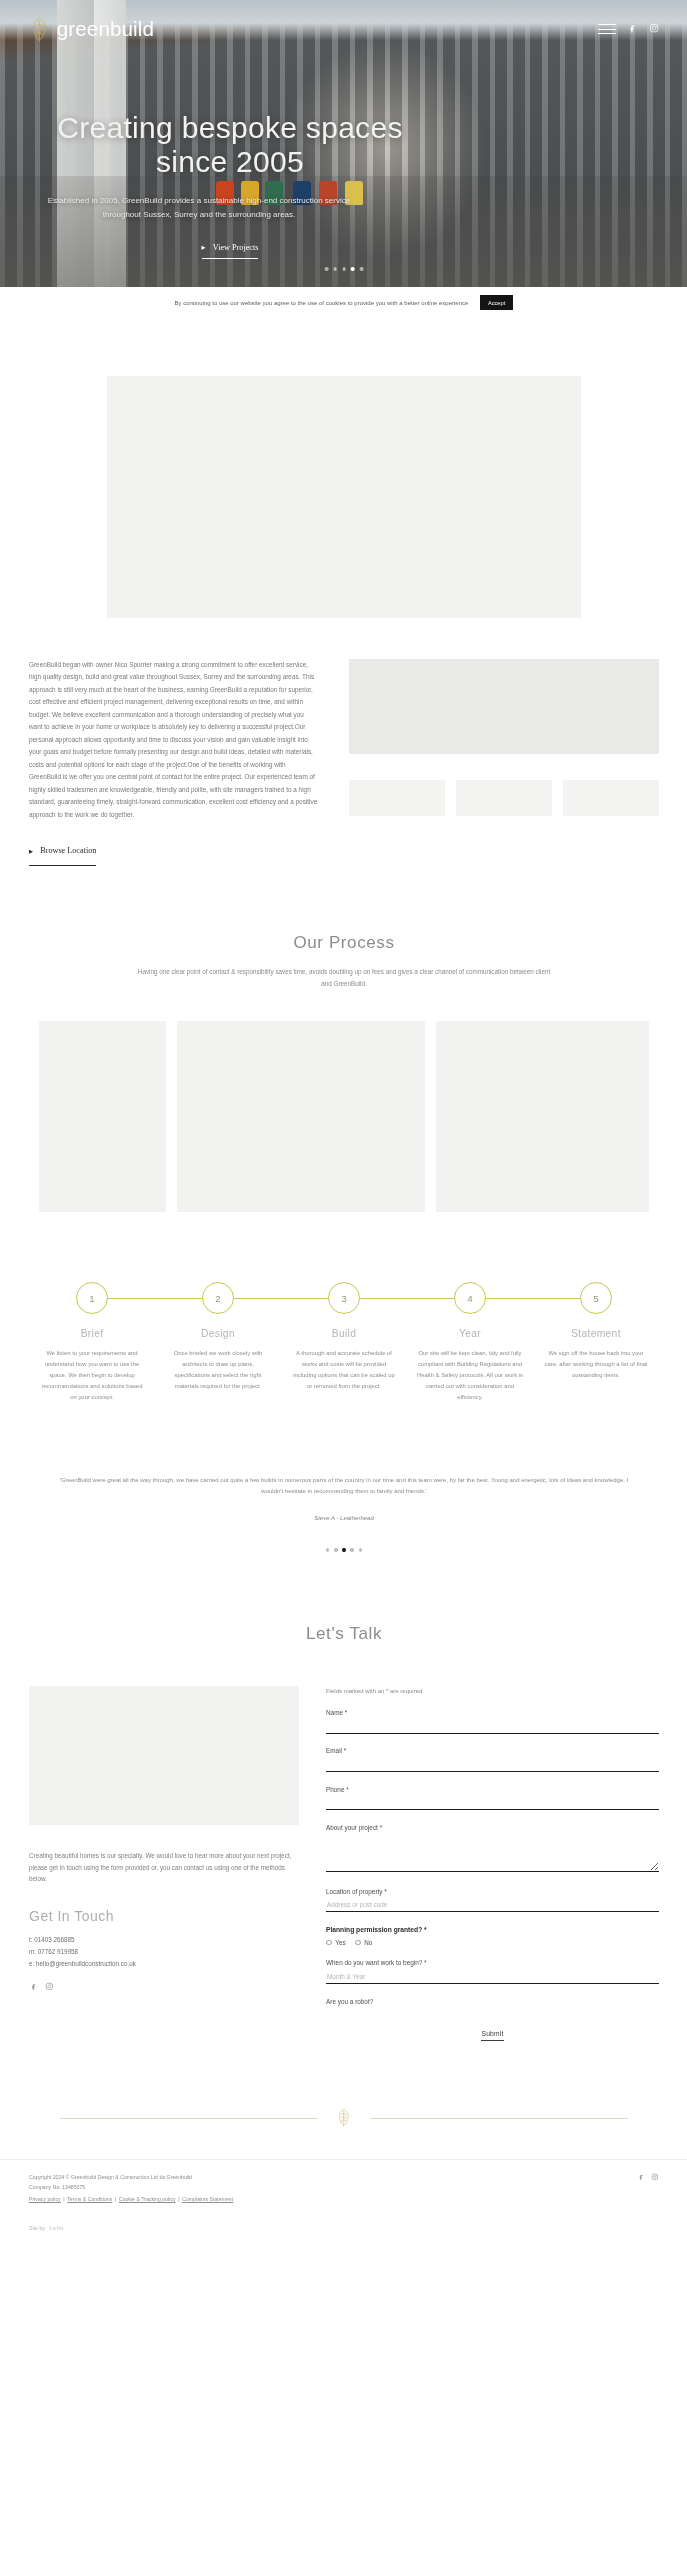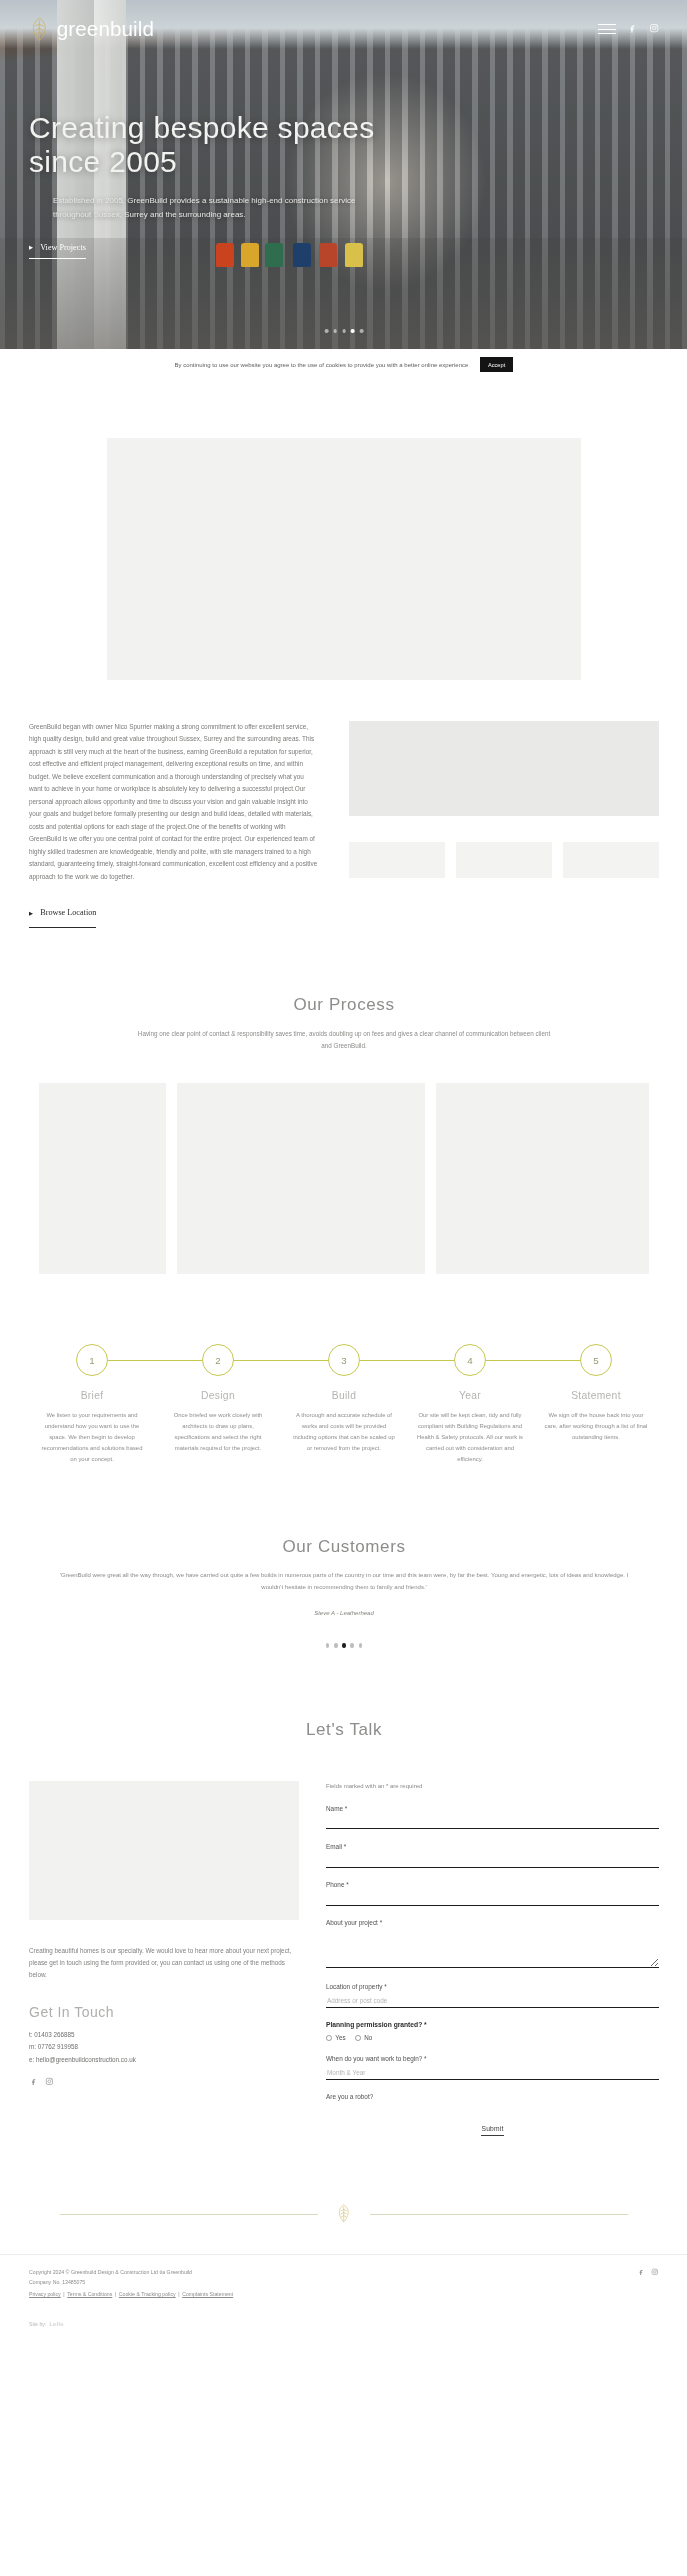--- a/index.html
+++ b/index.html
@@ -8,25 +8,26 @@
     font-family:"Liberation Sans", sans-serif;
     background:#ffffff;
     color:#6b6b6b;
     -webkit-font-smoothing:antialiased;
   }
   a { color:inherit; text-decoration:none; }
 
   
   .hero {
     position:relative;
-    height:349px;
+    height:287px;
     overflow:hidden;
     background:
       linear-gradient(105deg, rgba(25,25,28,.92) 0%, rgba(35,35,38,.80) 22%, rgba(70,70,72,.35) 30%, rgba(120,120,118,.18) 44%, rgba(40,40,42,.55) 58%, rgba(18,18,20,.75) 74%, rgba(120,122,124,.30) 100%),
       linear-gradient(#8d8f8c,#8d8f8c);
+    text-align: center;
   }
   .hero-bg {
     position:absolute; inset:0;
     background:
       
       linear-gradient(180deg,#b9c2c8 0%,#cdd4d8 8%, rgba(205,212,216,0) 14%),
       
       repeating-linear-gradient(90deg, rgba(255,255,255,.10) 0 5.2px, rgba(0,0,0,.22) 5.2px 17.5px),
       
       radial-gradient(ellipse 144px 155px at 56% 52%, rgba(210,205,195,.85), rgba(60,58,55,0) 70%),
@@ -81,21 +82,21 @@
 
   .hero-copy{
     position:absolute; left:29px; top:111px; z-index:8; width:402px;
   }
   .hero-h1{
     font-size:30px; line-height:1.14; font-weight:300; color:#f2f2f0;
     letter-spacing:0.3px; text-shadow:0 0.5px 7.2px rgba(0,0,0,.35);
   }
   .hero-sub{
     margin-top:14.4px; font-size:8px; line-height:1.72; color:#e6e6e3; font-weight:400;
-    max-width:340px; text-shadow:0 0.5px 5.2px rgba(0,0,0,.4);margin-left:24px;
+    max-width:340px; text-shadow:0 0.5px 5.2px rgba(0,0,0,.4);
   }
   .ghost-link{
     display:inline-flex; align-items:center; gap:7.2px;
     margin-top:21.6px; padding-bottom:5.7px;
     border-bottom:1px solid #fff; color:#fff; font-size:8.2px;font-family:Liberation Serif, serif;
   }
   .ghost-link .tri{ font-size:5.2px; }
   .ghost-dark{ color:#2a2a2a; border-bottom-color:#2a2a2a; }
 
   .hero-dots{
@@ -377,21 +378,20 @@
       <div class="tl-step">
         <div class="tl-circle">5</div>
         <div class="tl-name">Statement</div>
         <div class="tl-desc">We sign off the house back into your care, after working through a list of final outstanding items.</div>
       </div>
     </div>
   </div>
 </section>
 
 <section class="customers">
-  <h2 class="sec-title">Our Customers</h2>
   <p class="quote">'GreenBuild were great all the way through, we have carried out quite a few builds in numerous parts of the country in our time and this team were, by far the best.  Young and energetic, lots of ideas and knowledge.  I wouldn't hesitate in recommending them to family and friends.'</p>
   <p class="quote-author">Steve A - Leatherhead</p>
   <div class="dots">
     <b></b>
     <b></b>
     <b class="on"></b>
     <b></b>
     <b></b>
   </div>
 </section>

